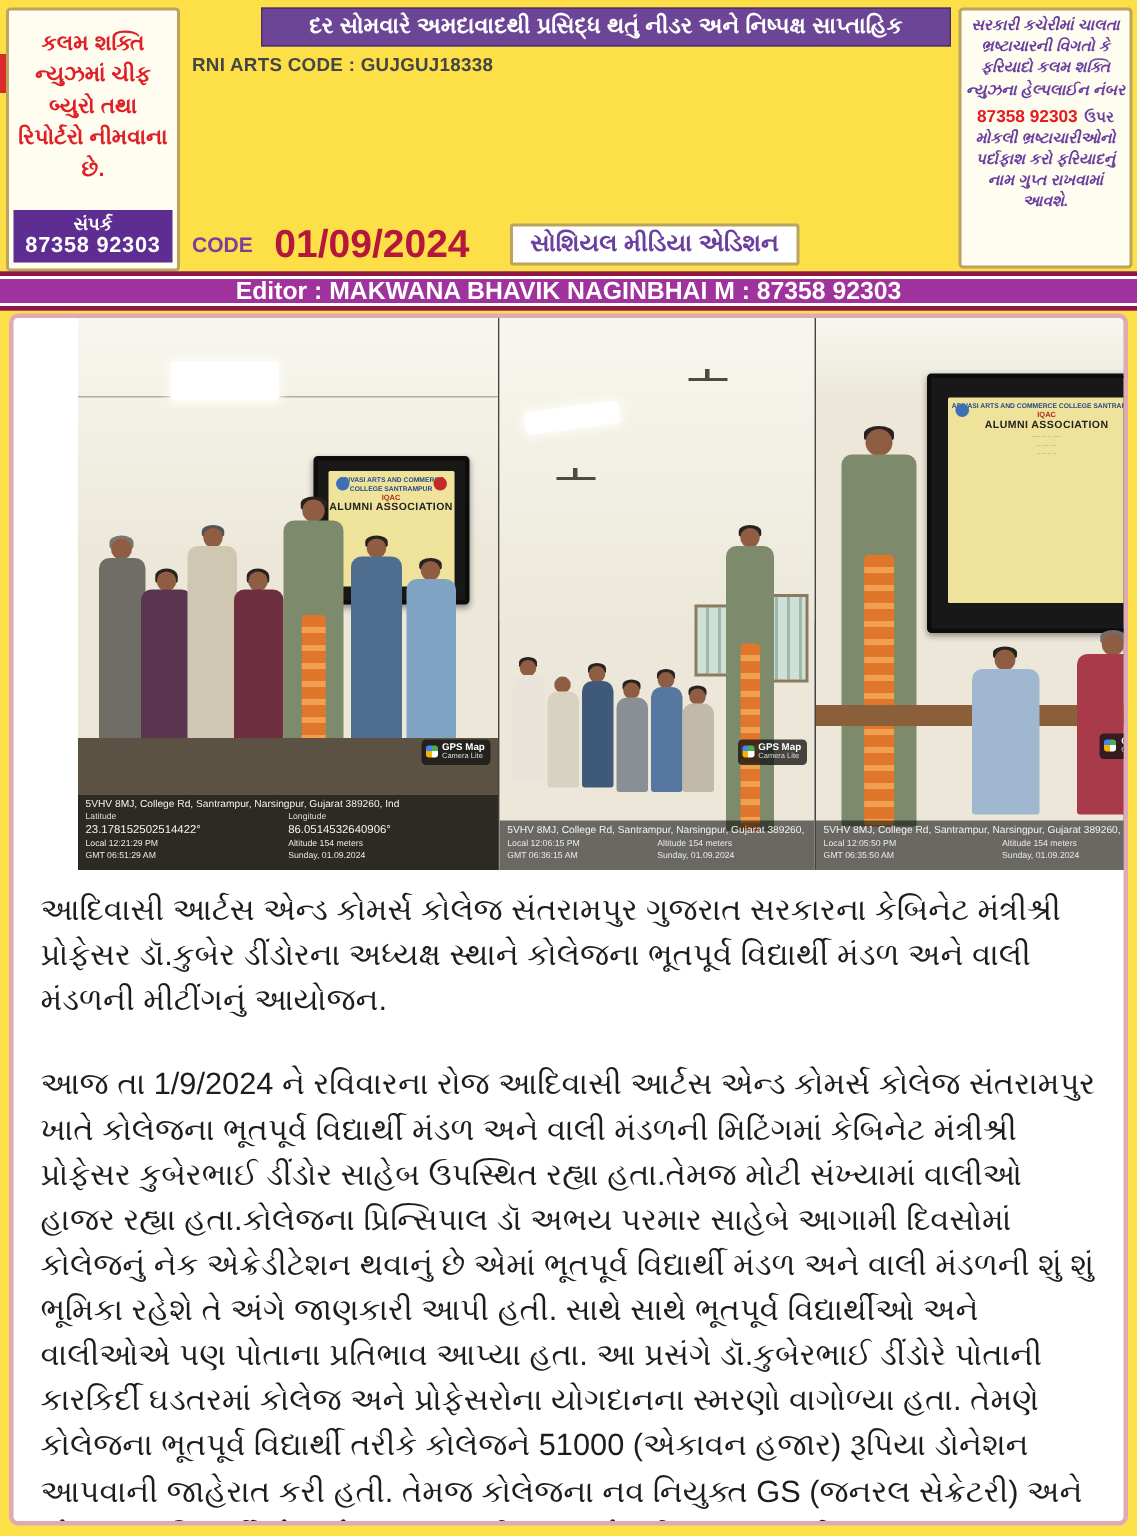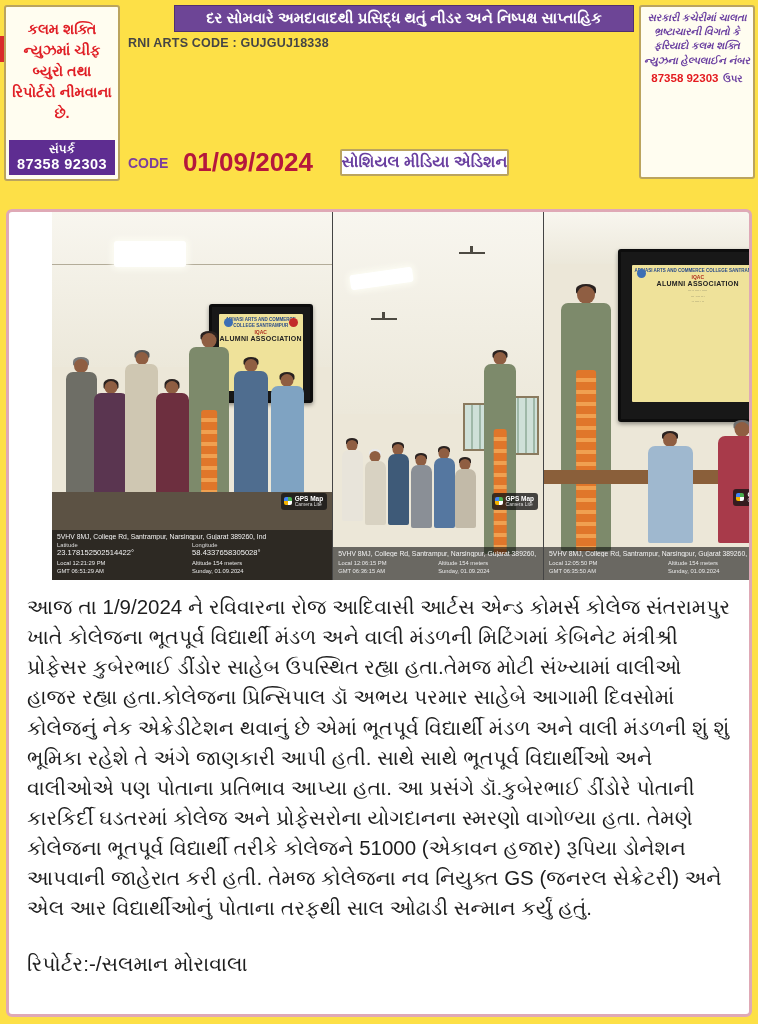--- a/index.html
+++ b/index.html
@@ -27,21 +27,21 @@
   .center-head { position:absolute; left:122px; right:122px; top:0; height:182px; text-align:center; }
   .tagline-bar { position:absolute; left:52px; right:2px; top:5px; background:#6d4596; color:#fff;
                  font-weight:bold; font-size:15px; padding:3px 0 4px; border:1px solid #503070; }
   .rni { position:absolute; left:6px; top:36px; color:#454545; font-weight:bold; font-size:12.5px; letter-spacing:.2px; }
   .main-title { position:absolute; left:0; right:0; top:48px; color:#e31e24; font-weight:800;
                 font-size:63px; line-height:1.3; white-space:nowrap; text-shadow:1px 1px 0 #f8c9c9; }
   .date-row { position:absolute; left:6px; top:147px; width:100%; text-align:left; height:30px; }
   .date-label { color:#7b3f9d; font-weight:bold; font-size:14px; vertical-align:middle; margin-right:10px; }
   .date-value { color:#b5173c; font-weight:800; font-size:26px; vertical-align:middle; margin-right:22px; }
   .edition-box { display:inline-block; border:2px solid #bba45e; border-radius:2px; background:#fff;
-                 color:#6a3fa0; font-weight:bold; font-size:16px; padding:2px 0 3px; vertical-align:middle; }
+                 color:#6a3fa0; font-weight:bold; font-size:16px; padding:2px 12px 3px; vertical-align:middle; }
 
   
   .editor-bar { position:absolute; left:0; right:0; top:181px; height:26px; background:#a0329e;
                 border-top:3px solid #8f1743; border-bottom:3px solid #8f1743;
                 box-shadow:inset 0 2px 0 #ffffff, inset 0 -2px 0 #ffffff;
                 color:#fff; font-weight:bold; font-size:16.5px; text-align:center; line-height:21px; }
 
   
   .content-frame { position:absolute; left:6px; right:6px; top:209px; bottom:7px;
                    border:3px solid #dfa9b6; border-radius:6px; background:#fff; overflow:hidden; }
@@ -111,32 +111,34 @@
       <div class="contact-number">87358 92303</div>
     </div>
   </div>
 
   <div class="side-box right">
     <div class="help-body">સરકારી કચેરીમાં ચાલતા ભ્રષ્ટાચારની વિગતો કે ફરિયાદો કલમ શક્તિ ન્યુઝના હેલ્પલાઈન નંબર</div>
     <div>
       <span class="help-phone">87358 92303</span>
       <span class="help-upar">ઉપર</span>
     </div>
+    <div class="help-body">મોકલી ભ્રષ્ટાચારીઓનો પર્દાફાશ કરો ફરિયાદનું નામ ગુપ્ત રાખવામાં આવશે.</div>
   </div>
 
   <div class="center-head">
     <div class="tagline-bar">દર સોમવારે અમદાવાદથી પ્રસિદ્ધ થતું નીડર અને નિષ્પક્ષ સાપ્તાહિક</div>
     <div class="rni">RNI ARTS CODE : GUJGUJ18338</div>
     <div class="date-row">
       <span class="date-label">CODE</span>
       <span class="date-value">01/09/2024</span>
       <span class="edition-box">સોશિયલ મીડિયા એડિશન</span>
     </div>
   </div>
 
+  <div class="editor-bar">Editor  :  MAKWANA BHAVIK NAGINBHAI   M : 87358 92303</div>
 
   <div class="content-frame">
 
     <div class="photo-row">
 
       <div class="photo ph1">
         <div class="ceiling" style="height:42%;"></div>
         <div class="wire" style="top:14%;"></div>
         <div class="lightpanel" style="left:22%;top:8%;width:26%;height:7%;"></div>
         <div class="tv" style="left:56%;top:25%;width:37%;height:27%;">
@@ -193,21 +195,21 @@
         </div>
         <div class="gps-overlay">
           <div class="gps-addr">5VHV 8MJ, College Rd, Santrampur, Narsingpur, Gujarat 389260, Ind</div>
           <div class="gps-grid">
             <div class="gps-col">
               <div class="gps-lab">Latitude</div>
               <div class="gps-val">23.178152502514422°</div>
             </div>
             <div class="gps-col">
               <div class="gps-lab">Longitude</div>
-              <div class="gps-val">58.4337658305028°</div>
+              <div class="gps-val">86.0514532640906°</div>
             </div>
           </div>
           <div class="gps-grid">
             <div class="gps-col gps-small">
               <div>Local 12:21:29 PM</div>
               <div>GMT 06:51:29 AM</div>
             </div>
             <div class="gps-col gps-small">
               <div>Altitude 154 meters</div>
               <div>Sunday, 01.09.2024</div>
@@ -327,20 +329,21 @@
             <div class="gps-col gps-small">
               <div>Altitude 154 meters</div>
               <div>Sunday, 01.09.2024</div>
             </div>
           </div>
         </div>
       </div>
     </div>
 
     <div class="article">
+      <p>આદિવાસી આર્ટસ એન્ડ કોમર્સ કોલેજ સંતરામપુર ગુજરાત સરકારના કેબિનેટ મંત્રીશ્રી પ્રોફેસર ડૉ.કુબેર ડીંડોરના અધ્યક્ષ સ્થાને કોલેજના ભૂતપૂર્વ વિદ્યાર્થી મંડળ અને વાલી મંડળની મીટીંગનું આયોજન.</p>
       <p>આજ તા 1/9/2024 ને રવિવારના રોજ આદિવાસી આર્ટસ એન્ડ કોમર્સ કોલેજ સંતરામપુર ખાતે કોલેજના ભૂતપૂર્વ વિદ્યાર્થી મંડળ અને વાલી મંડળની મિટિંગમાં કેબિનેટ મંત્રીશ્રી પ્રોફેસર કુબેરભાઈ ડીંડોર સાહેબ ઉપસ્થિત રહ્યા હતા.તેમજ મોટી સંખ્યામાં વાલીઓ હાજર રહ્યા હતા.કોલેજના પ્રિન્સિપાલ ડૉ અભય પરમાર સાહેબે આગામી દિવસોમાં કોલેજનું નેક એક્રેડીટેશન થવાનું છે એમાં ભૂતપૂર્વ વિદ્યાર્થી મંડળ અને વાલી મંડળની શું શું ભૂમિકા રહેશે તે અંગે જાણકારી આપી હતી. સાથે સાથે ભૂતપૂર્વ વિદ્યાર્થીઓ અને વાલીઓએ પણ પોતાના પ્રતિભાવ આપ્યા હતા. આ પ્રસંગે ડૉ.કુબેરભાઈ ડીંડોરે પોતાની કારકિર્દી ઘડતરમાં કોલેજ અને પ્રોફેસરોના યોગદાનના સ્મરણો વાગોળ્યા હતા. તેમણે કોલેજના ભૂતપૂર્વ વિદ્યાર્થી તરીકે કોલેજને 51000 (એકાવન હજાર) રૂપિયા ડોનેશન આપવાની જાહેરાત કરી હતી. તેમજ કોલેજના નવ નિયુક્ત GS (જનરલ સેક્રેટરી) અને એલ આર વિદ્યાર્થીઓનું પોતાના તરફથી સાલ ઓઢાડી સન્માન કર્યું હતું.</p>
       <div class="reporter-block">
         <div class="reporter-line">રિપોર્ટર:-/સલમાન મોરાવાલા</div>
 
       </div>
     </div>
 
   </div>
 </div>
 

